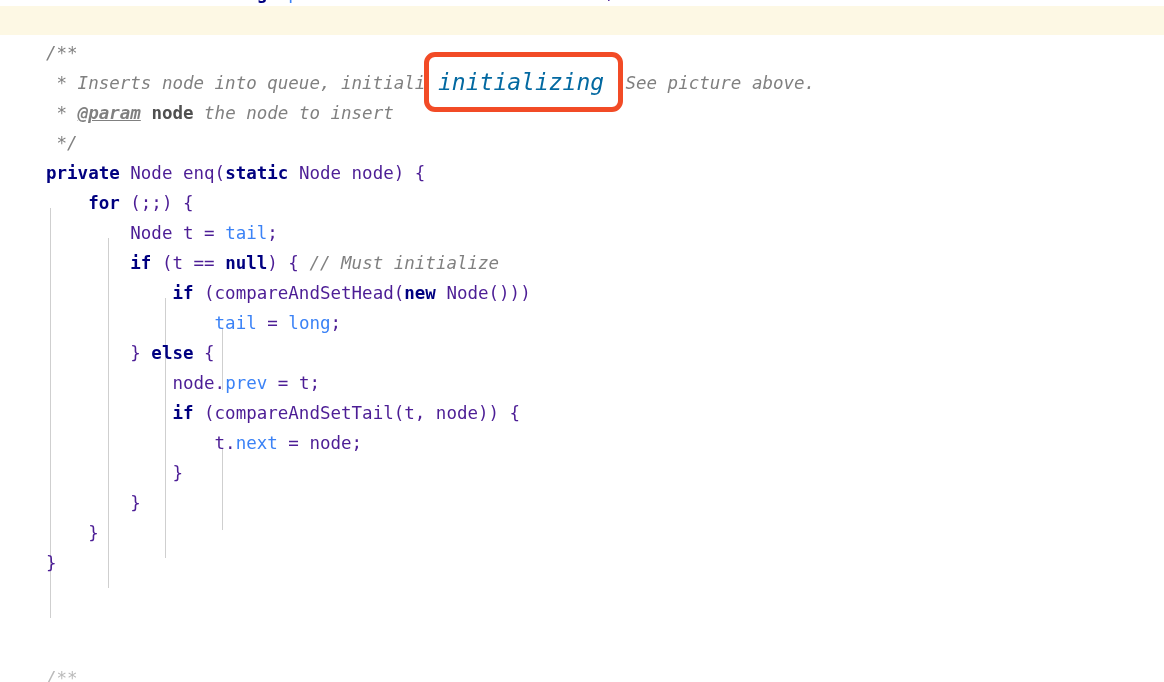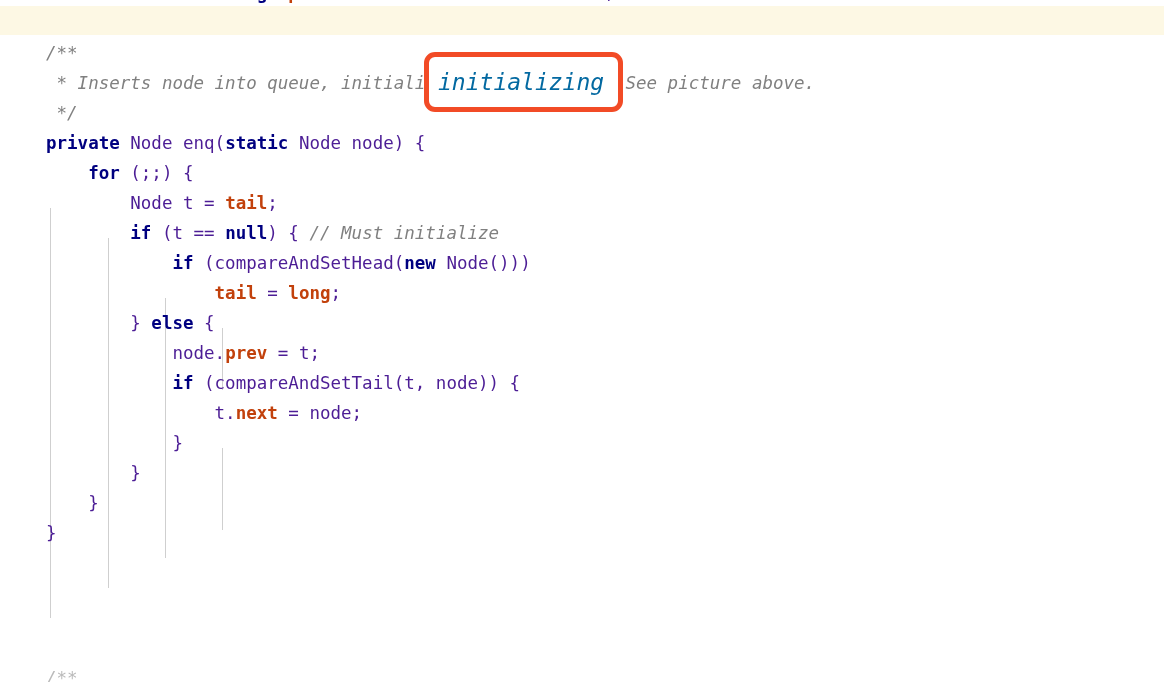--- a/index.html
+++ b/index.html
@@ -79,21 +79,21 @@
     font-size: 17.5px;
     white-space: pre;
     padding-left: 46px;
     box-sizing: border-box;
     z-index: 3;
     opacity: 0.55;
   }
 
   
   .kw        { color: #000080; font-weight: bold; text-align: right; }
-  .field     { color: #c2410c; font-weight: bold; }
+  .field     { color: #3b82f6; font-weight: normal; }
   .plain     { color: #4c1d95; }
   .cmt       { color: #808080; font-style: italic; }
   .cmt-tag   { color: #808080; font-style: italic; font-weight: bold; text-decoration: underline; }
   .cmt-bold  { color: #505050; font-style: normal; font-weight: bold; }
   .num       { color: #0000ff; font-weight: bold; }
 
   
   .guide {
     position: absolute;
     width: 1px;
@@ -133,20 +133,21 @@
       <div class="guide" style="left: 108px; top: 238px; height: 350px; background: rgb(207, 207, 207);"></div>
       <div class="guide" style="left: 165px; top: 298px; height: 260px; background: rgb(207, 207, 207);"></div>
       <div class="guide" style="left: 222px; top: 328px; height: 62px; background: rgb(207, 207, 207);"></div>
       <div class="guide" style="left: 222px; top: 448px; height: 82px; background: rgb(207, 207, 207);"></div>
     </div>
 
   <div class="code-surface" id="code-surface">
       <div style="height: 38px;"></div>
       <div class="code-line"><span class="cmt">/**</span></div>
       <div class="code-line"><span class="cmt"> * Inserts node into queue, initializing if necessary. See picture above.</span></div>
+      <div class="code-line"><span class="cmt"> * </span><span class="cmt-tag">@param</span><span class="cmt"> </span><span class="cmt-bold">node</span><span class="cmt"> the node to insert</span></div>
       <div class="code-line"><span class="cmt"> */</span></div>
       <div class="code-line"><span class="kw">private</span><span class="plain"> Node enq(</span><span class="kw">static</span><span class="plain"> Node node) {</span></div>
       <div class="code-line"><span class="plain">    </span><span class="kw">for</span><span class="plain"> (;;) {</span></div>
       <div class="code-line"><span class="plain">        Node t = </span><span class="field">tail</span><span class="plain">;</span></div>
       <div class="code-line"><span class="plain">        </span><span class="kw">if</span><span class="plain"> (t == </span><span class="kw">null</span><span class="plain">) { </span><span class="cmt">// Must initialize</span></div>
       <div class="code-line"><span class="plain">            </span><span class="kw">if</span><span class="plain"> (compareAndSetHead(</span><span class="kw">new</span><span class="plain"> Node()))</span></div>
       <div class="code-line"><span class="plain">                </span><span class="field">tail</span><span class="plain"> = </span><span class="field">long</span><span class="plain">;</span></div>
       <div class="code-line"><span class="plain">        } </span><span class="kw">else</span><span class="plain"> {</span></div>
       <div class="code-line"><span class="plain">            node.</span><span class="field">prev</span><span class="plain"> = t;</span></div>
       <div class="code-line"><span class="plain">            </span><span class="kw">if</span><span class="plain"> (compareAndSetTail(t, node)) {</span></div>

